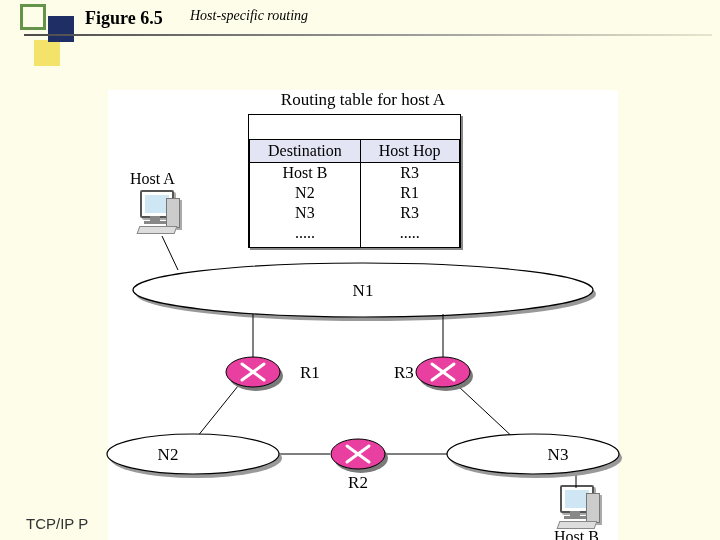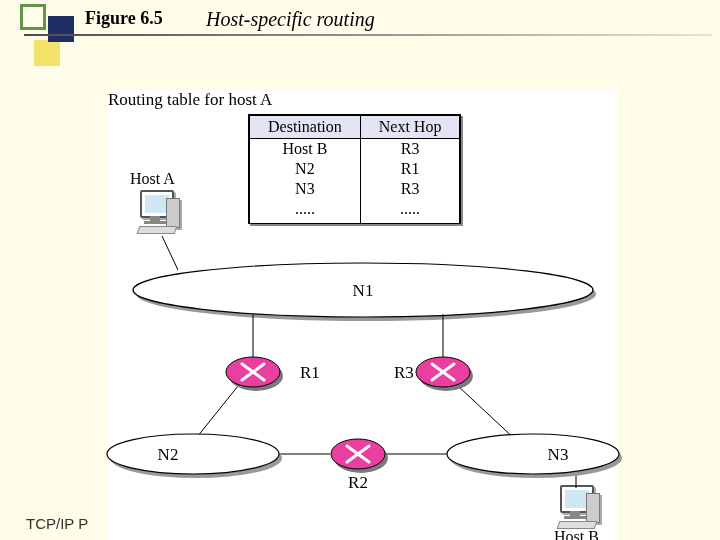--- a/index.html
+++ b/index.html
@@ -24,52 +24,52 @@
     left: 85px; top: 8px;
     font-weight: bold;
     font-size: 18px;
     color: #000;
     font-family: Liberation Serif, serif;
   }
   .fig-title {
     position: absolute;
     left: 190px; top: 8px;
     font-style: italic;
-    font-size: 20px;
+    font-size: 14px;
     color: #000;
-    margin-left: 16px;
   }
   .hr-grad {
     position: absolute;
     left: 24px; right: 8px; top: 34px;
     height: 2px;
     background: linear-gradient(to right, #4b4b4b 0%, #9a9a9a 55%, #e6e6cc 100%);
   }
   .diagram {
     position: absolute;
     left: 108px; top: 90px;
     width: 510px; height: 450px;
     background: #ffffff;
     font-family: "Times New Roman", Times, serif;
     font-size: 16px;
     color: #000;
   }
   .rt-caption {
     position: absolute;
     top: 0; left: 0; right: 0;
+    text-align: center;
     font-size: 17px;
   }
   .rt-table {
     position: absolute;
     left: 140px; top: 24px;
     border: 1px solid #000;
     box-shadow: 2px 2px 0 #888;
     background: #fff;
   }
-  .rt-table table { border-collapse: collapse; }
+  .rt-table table { border-collapse: collapse; margin-top: 24px; }
   .rt-table th {
     border: 1px solid #000;
     background: #e3e4f4;
     font-weight: normal;
     padding: 2px 18px;
     font-size: 16px;
   }
   .rt-table td {
     border-left: 1px solid #000;
     border-right: 1px solid #000;
@@ -159,21 +159,21 @@
 
 <div class="diagram">
 
   <div class="rt-caption">Routing table for host A</div>
 
   <div class="rt-table">
     <table>
       <tbody>
           <tr>
         <th>Destination</th>
-        <th>Next Hop</th>
+        <th>Host Hop</th>
       </tr>
       <tr>
         <td>Host B</td>
         <td>R3</td>
       </tr>
       <tr>
         <td>N2</td>
         <td>R1</td>
       </tr>
       <tr>

